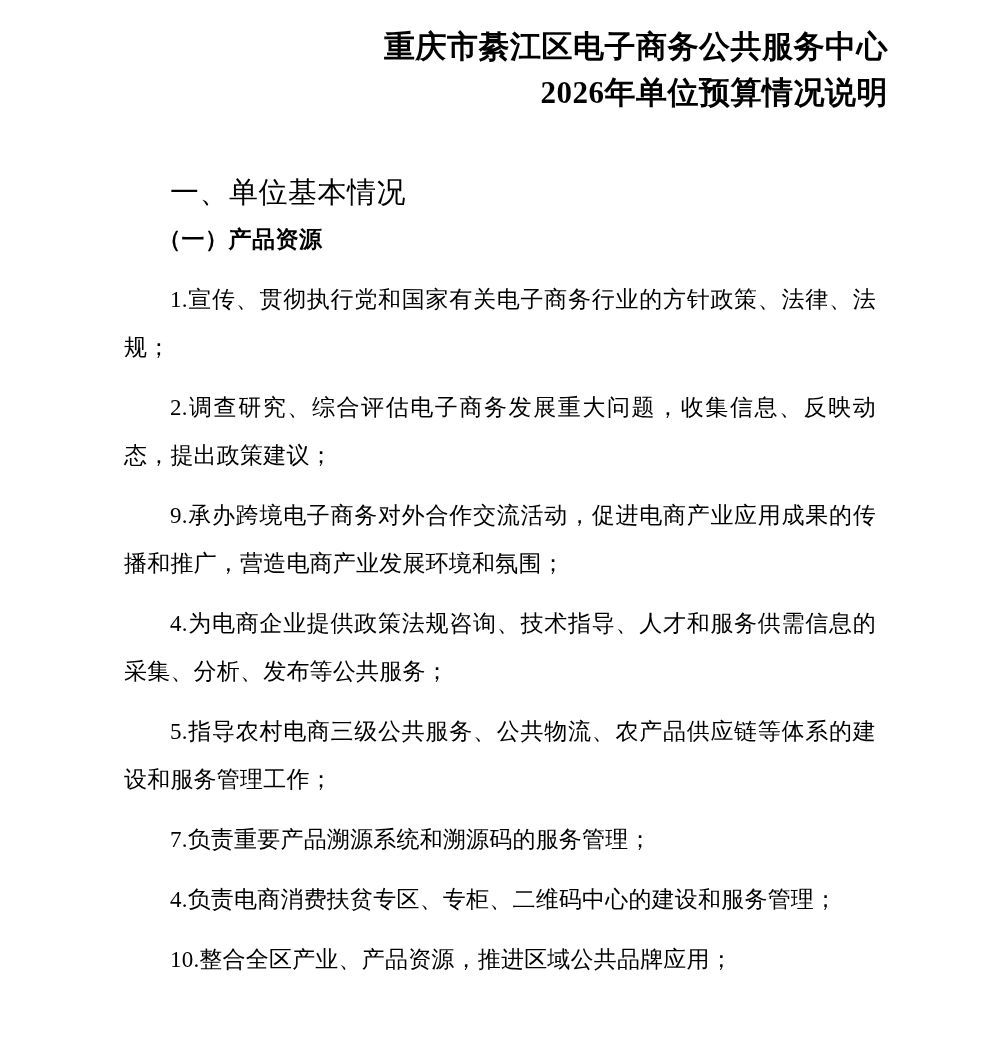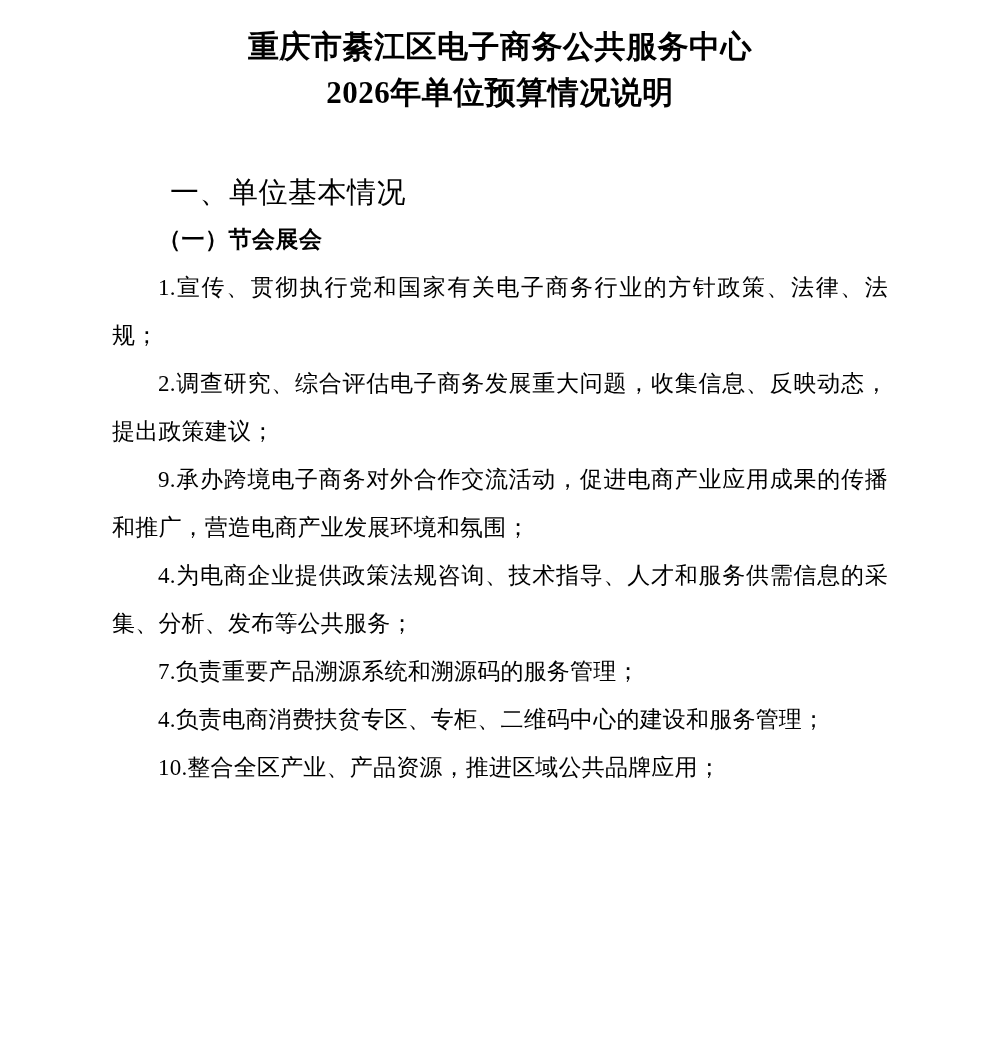--- a/index.html
+++ b/index.html
@@ -25,20 +25,21 @@
     text-align: center;
     font-size: 31px;
     font-weight: bold;
     line-height: 46px;
     letter-spacing: 0.5px;
     margin: 0;
     padding-top: 6px;
   }
   .doc-title .line {
     display: block;
+    text-align: right;
   }
   .spacer-after-title {
     height: 52px;
   }
   .section-heading {
     font-size: 29px;
     font-weight: normal;
     line-height: 48px;
     text-indent: 2em;
     margin: 0;
@@ -49,43 +50,44 @@
     font-weight: bold;
     line-height: 48px;
     text-indent: 2em;
     margin: 0;
     letter-spacing: 0.5px;
   }
   .body-para {
     font-size: 23px;
     line-height: 48px;
     text-indent: 2em;
-    margin: 0;
+    margin: 12px;
     text-align: justify;
     text-justify: inter-ideograph;
     letter-spacing: 0.2px;
   }
 </style>
 </head>
 <body>
 
 <div class="page">
 
   <h1 class="doc-title">
     <span class="line">重庆市綦江区电子商务公共服务中心</span>
     <span class="line">2026年单位预算情况说明</span>
   </h1>
 
   <div class="spacer-after-title"></div>
 
   <h2 class="section-heading">一、单位基本情况</h2>
 
-  <h3 class="sub-heading">（一）节会展会</h3>
+  <h3 class="sub-heading">（一）产品资源</h3>
 
   <p class="body-para">1.宣传、贯彻执行党和国家有关电子商务行业的方针政策、法律、法规；</p>
   <p class="body-para">2.调查研究、综合评估电子商务发展重大问题，收集信息、反映动态，提出政策建议；</p>
   <p class="body-para">9.承办跨境电子商务对外合作交流活动，促进电商产业应用成果的传播和推广，营造电商产业发展环境和氛围；</p>
   <p class="body-para">4.为电商企业提供政策法规咨询、技术指导、人才和服务供需信息的采集、分析、发布等公共服务；</p>
+  <p class="body-para">5.指导农村电商三级公共服务、公共物流、农产品供应链等体系的建设和服务管理工作；</p>
   <p class="body-para">7.负责重要产品溯源系统和溯源码的服务管理；</p>
   <p class="body-para">4.负责电商消费扶贫专区、专柜、二维码中心的建设和服务管理；</p>
   <p class="body-para">10.整合全区产业、产品资源，推进区域公共品牌应用；</p>
 
 </div>
 
 </body></html>

